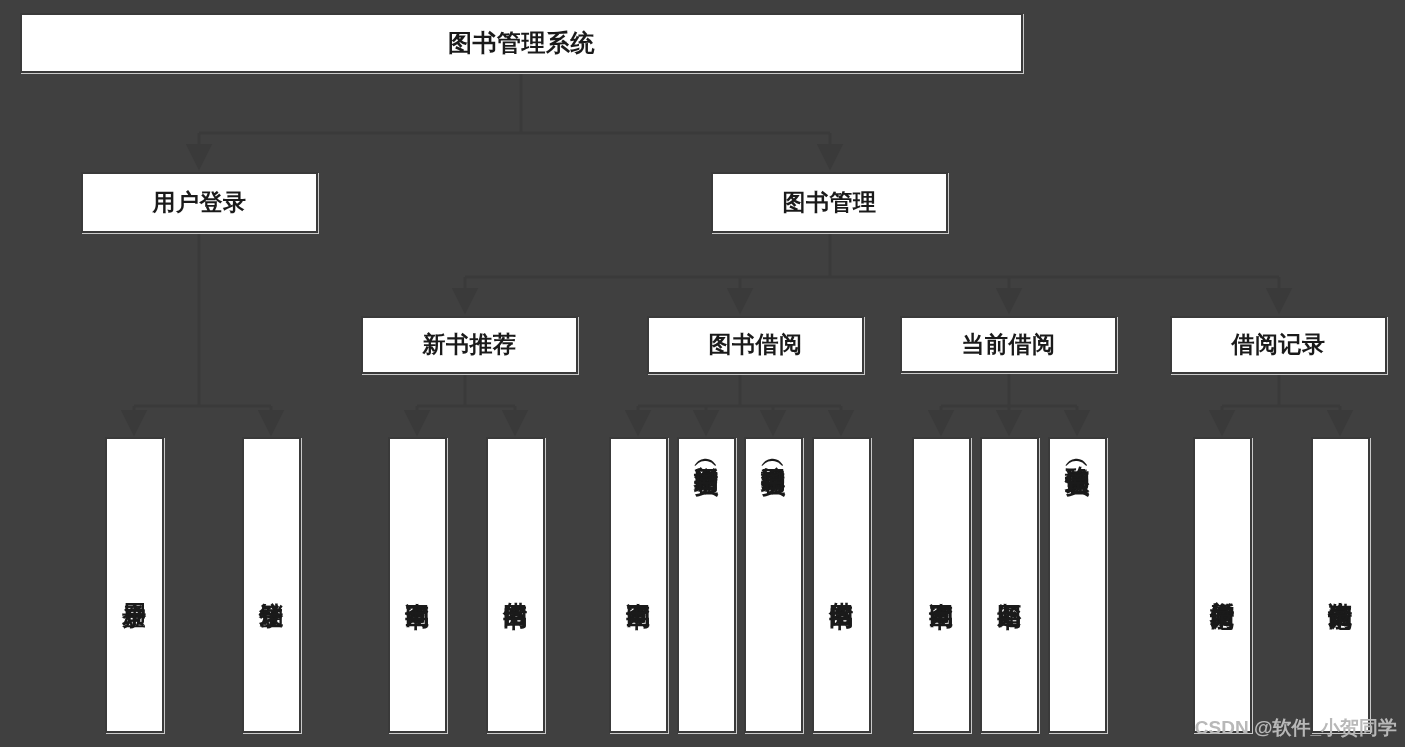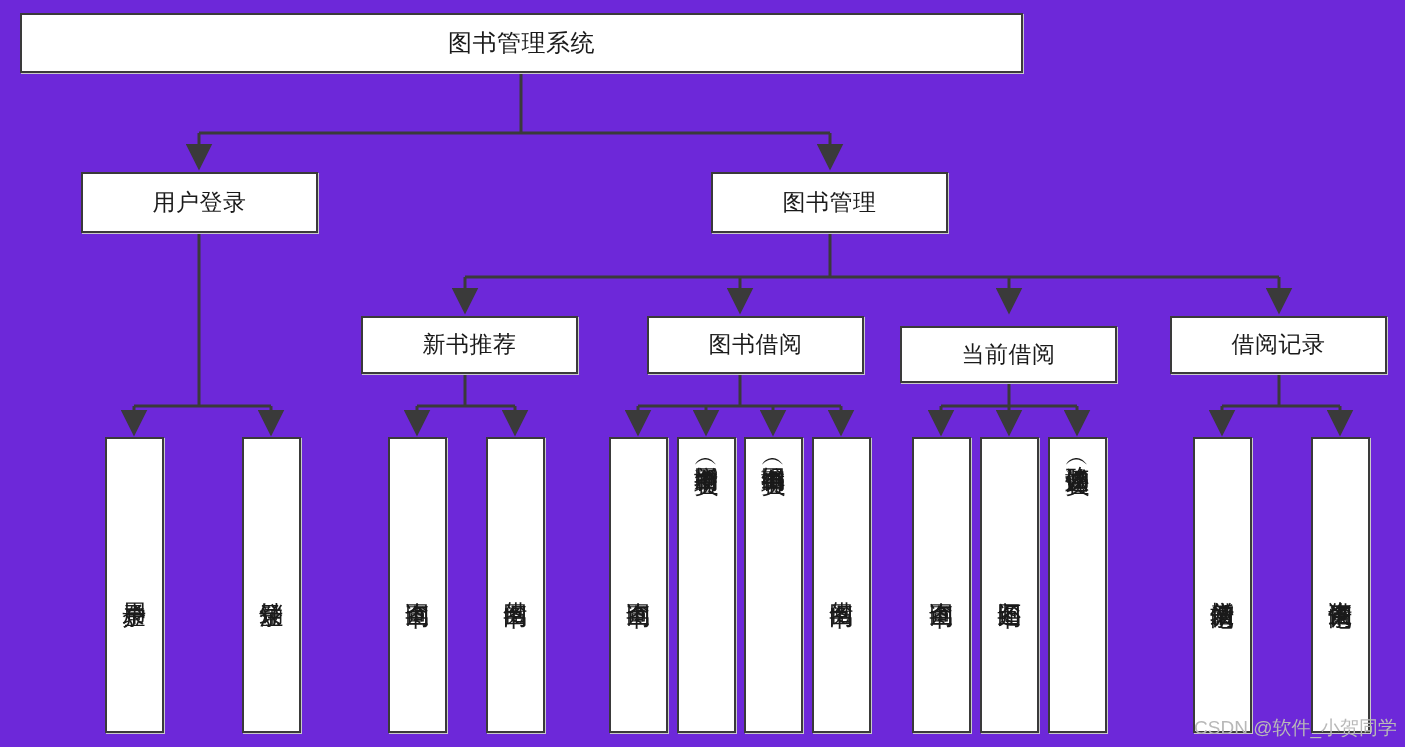--- a/index.html
+++ b/index.html
@@ -8,22 +8,23 @@
     padding: 0;
     background: #ffffff;
   }
   body {
     font-family: "Liberation Sans", "DejaVu Sans", sans-serif;
   }
   #diagram-root {
     position: relative;
     width: 1405px;
     height: 747px;
-    background: #6d28d9;
+    background: #404040;
     overflow: hidden;
+    font-weight: bold;
   }
   #connectors {
     position: absolute;
     left: 0;
     top: 0;
     width: 1405px;
     height: 747px;
     pointer-events: none;
   }
   .node {
@@ -150,21 +151,21 @@
   </div>
 
   <div class="node horiz" style="left:361px; top:316px; width:217px; height:58px;">
     <span class="node-label">新书推荐</span>
   </div>
 
   <div class="node horiz" style="left:631px; top:316px; width:217px; height:58px;margin-left:16px;">
     <span class="node-label">图书借阅</span>
   </div>
 
-  <div class="node horiz" style="left:900px; top:326px; width:217px; height:57px;">
+  <div class="node horiz" style="left:900px; top:316px; width:217px; height:57px;">
     <span class="node-label">当前借阅</span>
   </div>
 
   <div class="node horiz" style="left:1170px; top:316px; width:217px; height:58px;align-items:center;">
     <span class="node-label">借阅记录</span>
   </div>
 
   <div class="node vert center-text" style="left:105px; top:437px; width:59px; height:296px;">
     <span class="node-label">用户登录</span>
   </div>

